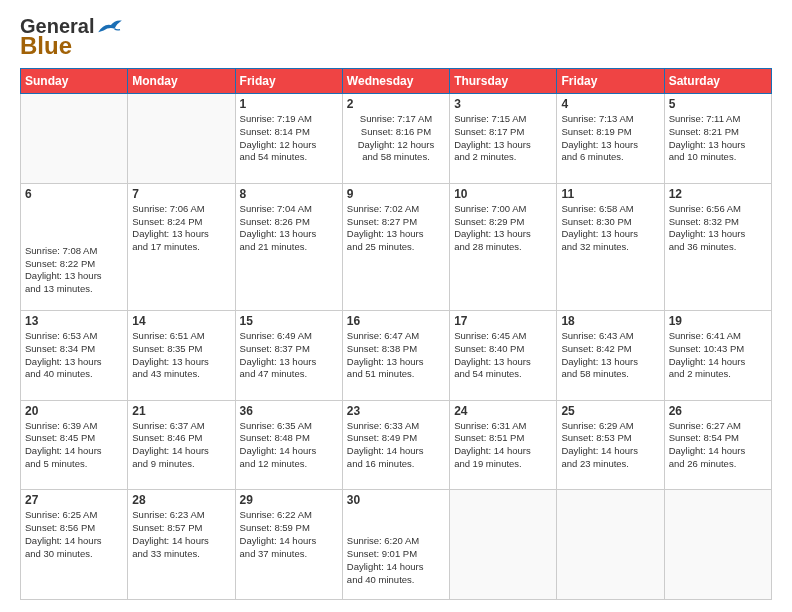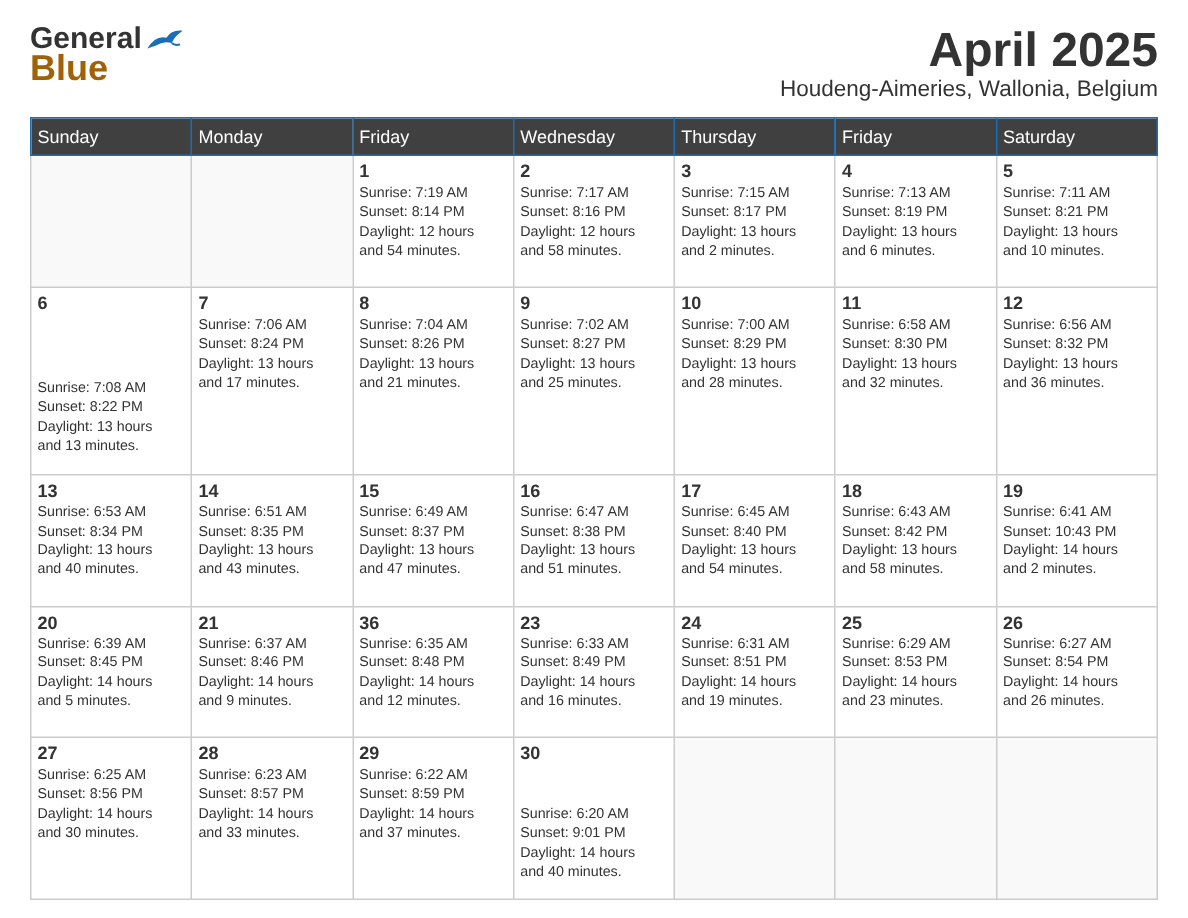--- a/index.html
+++ b/index.html
@@ -47,24 +47,24 @@
       font-weight: normal;
     }
     .calendar {
       flex: 1;
       border: 1px solid #ccc;
       border-collapse: collapse;
       width: 100%;
       table-layout: fixed;
     }
     .calendar th {
-      background: #404040;
+      background: #ef4444;
       color: #fff;
       font-size: 12px;
-      font-weight: normal;
+      font-weight: bold;
       padding: 5px 4px;
       text-align: left;
       border: 1px solid #1a6eb5;
     }
     .calendar td {
       border: 1px solid #ccc;
       vertical-align: top;
       padding: 3px 4px;
       font-size: 10px;
       color: #333;
@@ -101,24 +101,20 @@
         <div style="font-size:20px;font-weight:bold;color:#333;line-height:1;">
           <span style="color:#333;">General</span>
         </div>
         <svg class="logo-bird" viewBox="0 0 30 22">
           <path d="M2,18 Q8,8 16,10 Q20,4 28,5 Q22,9 20,14 Q14,12 8,16 Z" fill="#1a6eb5"></path>
           <path d="M20,14 Q22,16 26,15" stroke="#1a6eb5" stroke-width="1.5" fill="none"></path>
         </svg>
       </div>
       <div style="font-size:24px;font-weight:bold;color:#a16207;line-height:1;margin-top:-2px;">Blue</div>
     </div>
-    <div class="title-block">
-      <div class="main-title">April 2025</div>
-      <div class="subtitle">Houdeng-Aimeries, Wallonia, Belgium</div>
-    </div>
   </div>
 
   <table class="calendar">
     <thead>
       <tr id="header-row">
           <th>Sunday</th>
           <th>Monday</th>
           <th>Friday</th>
           <th>Wednesday</th>
           <th>Thursday</th>
@@ -132,21 +128,21 @@
           <td class="empty"></td>
           <td>
             <span class="day-number">1</span>
             <div class="day-info" style="white-space: pre-line;">Sunrise: 7:19 AM
 Sunset: 8:14 PM
 Daylight: 12 hours
 and 54 minutes.</div>
           </td>
           <td>
             <span class="day-number">2</span>
-            <div class="day-info" style="white-space: pre-line;">Sunrise: 7:17 AM
+            <div class="day-info" style="white-space: pre-line; text-align: center;">Sunrise: 7:17 AM
 Sunset: 8:16 PM
 Daylight: 12 hours
 and 58 minutes.</div>
           </td>
           <td>
             <span class="day-number">3</span>
             <div class="day-info" style="white-space: pre-line;">Sunrise: 7:15 AM
 Sunset: 8:17 PM
 Daylight: 13 hours
 and 2 minutes.</div>

